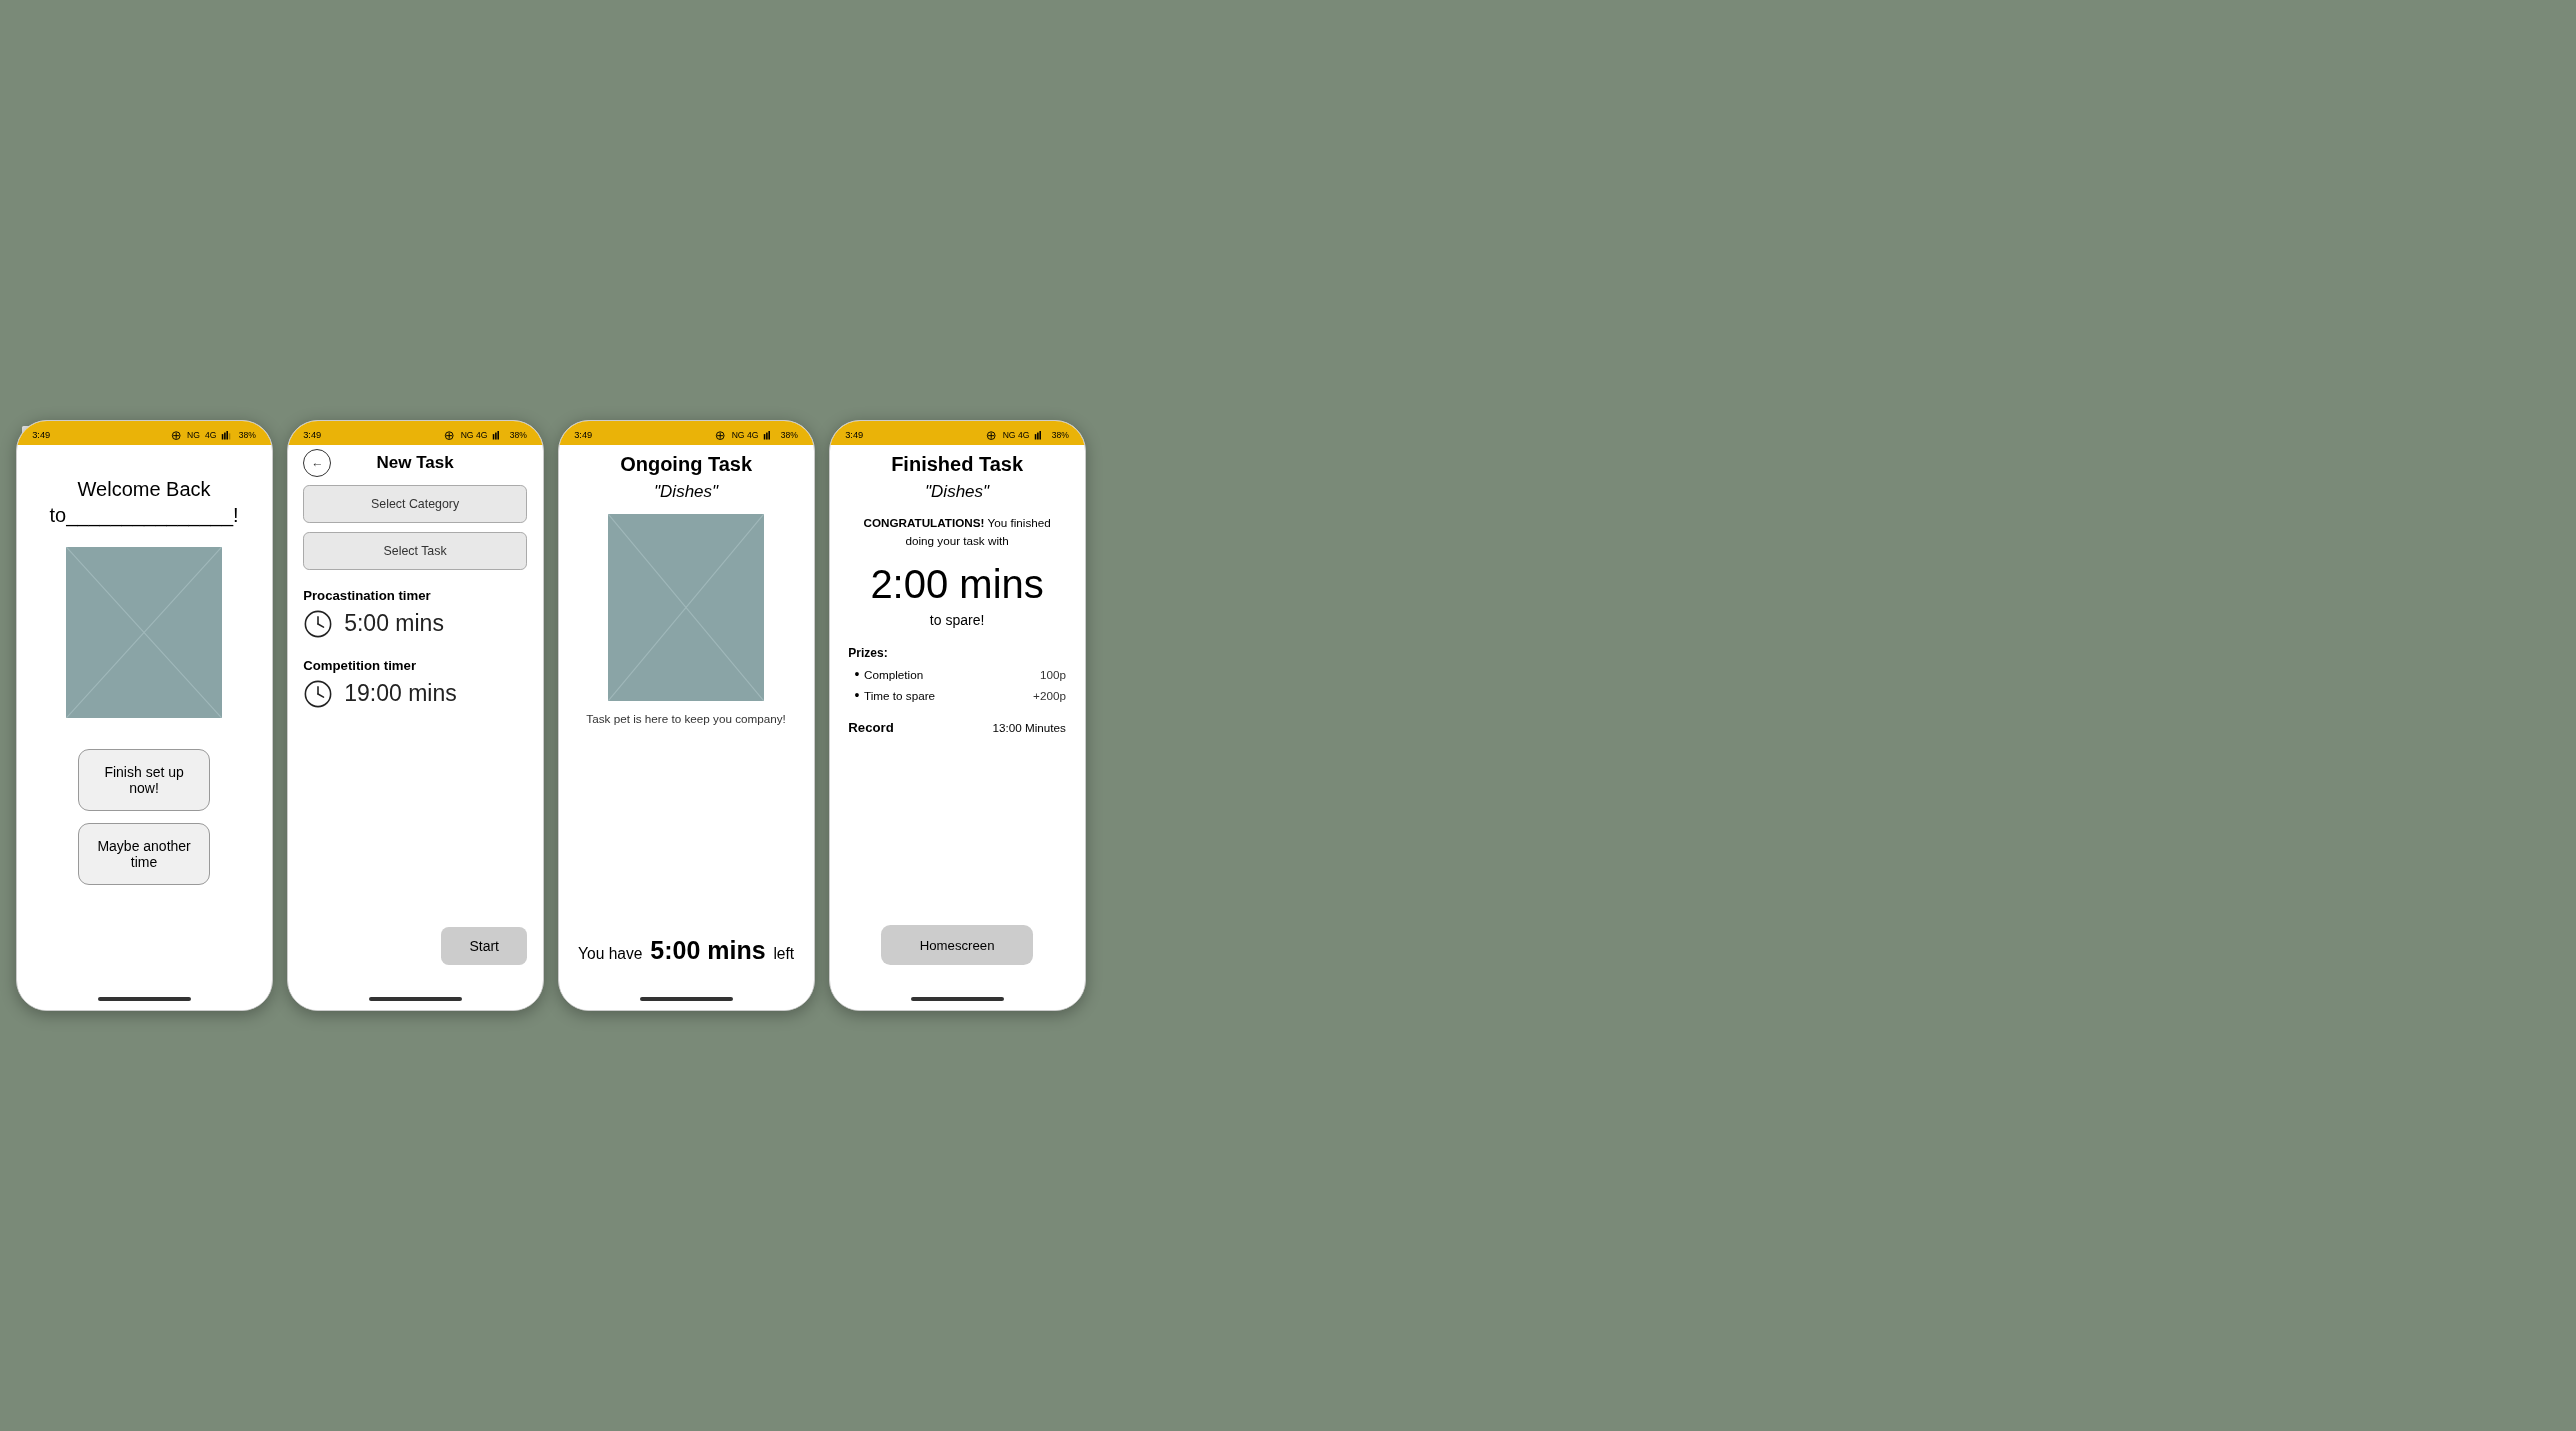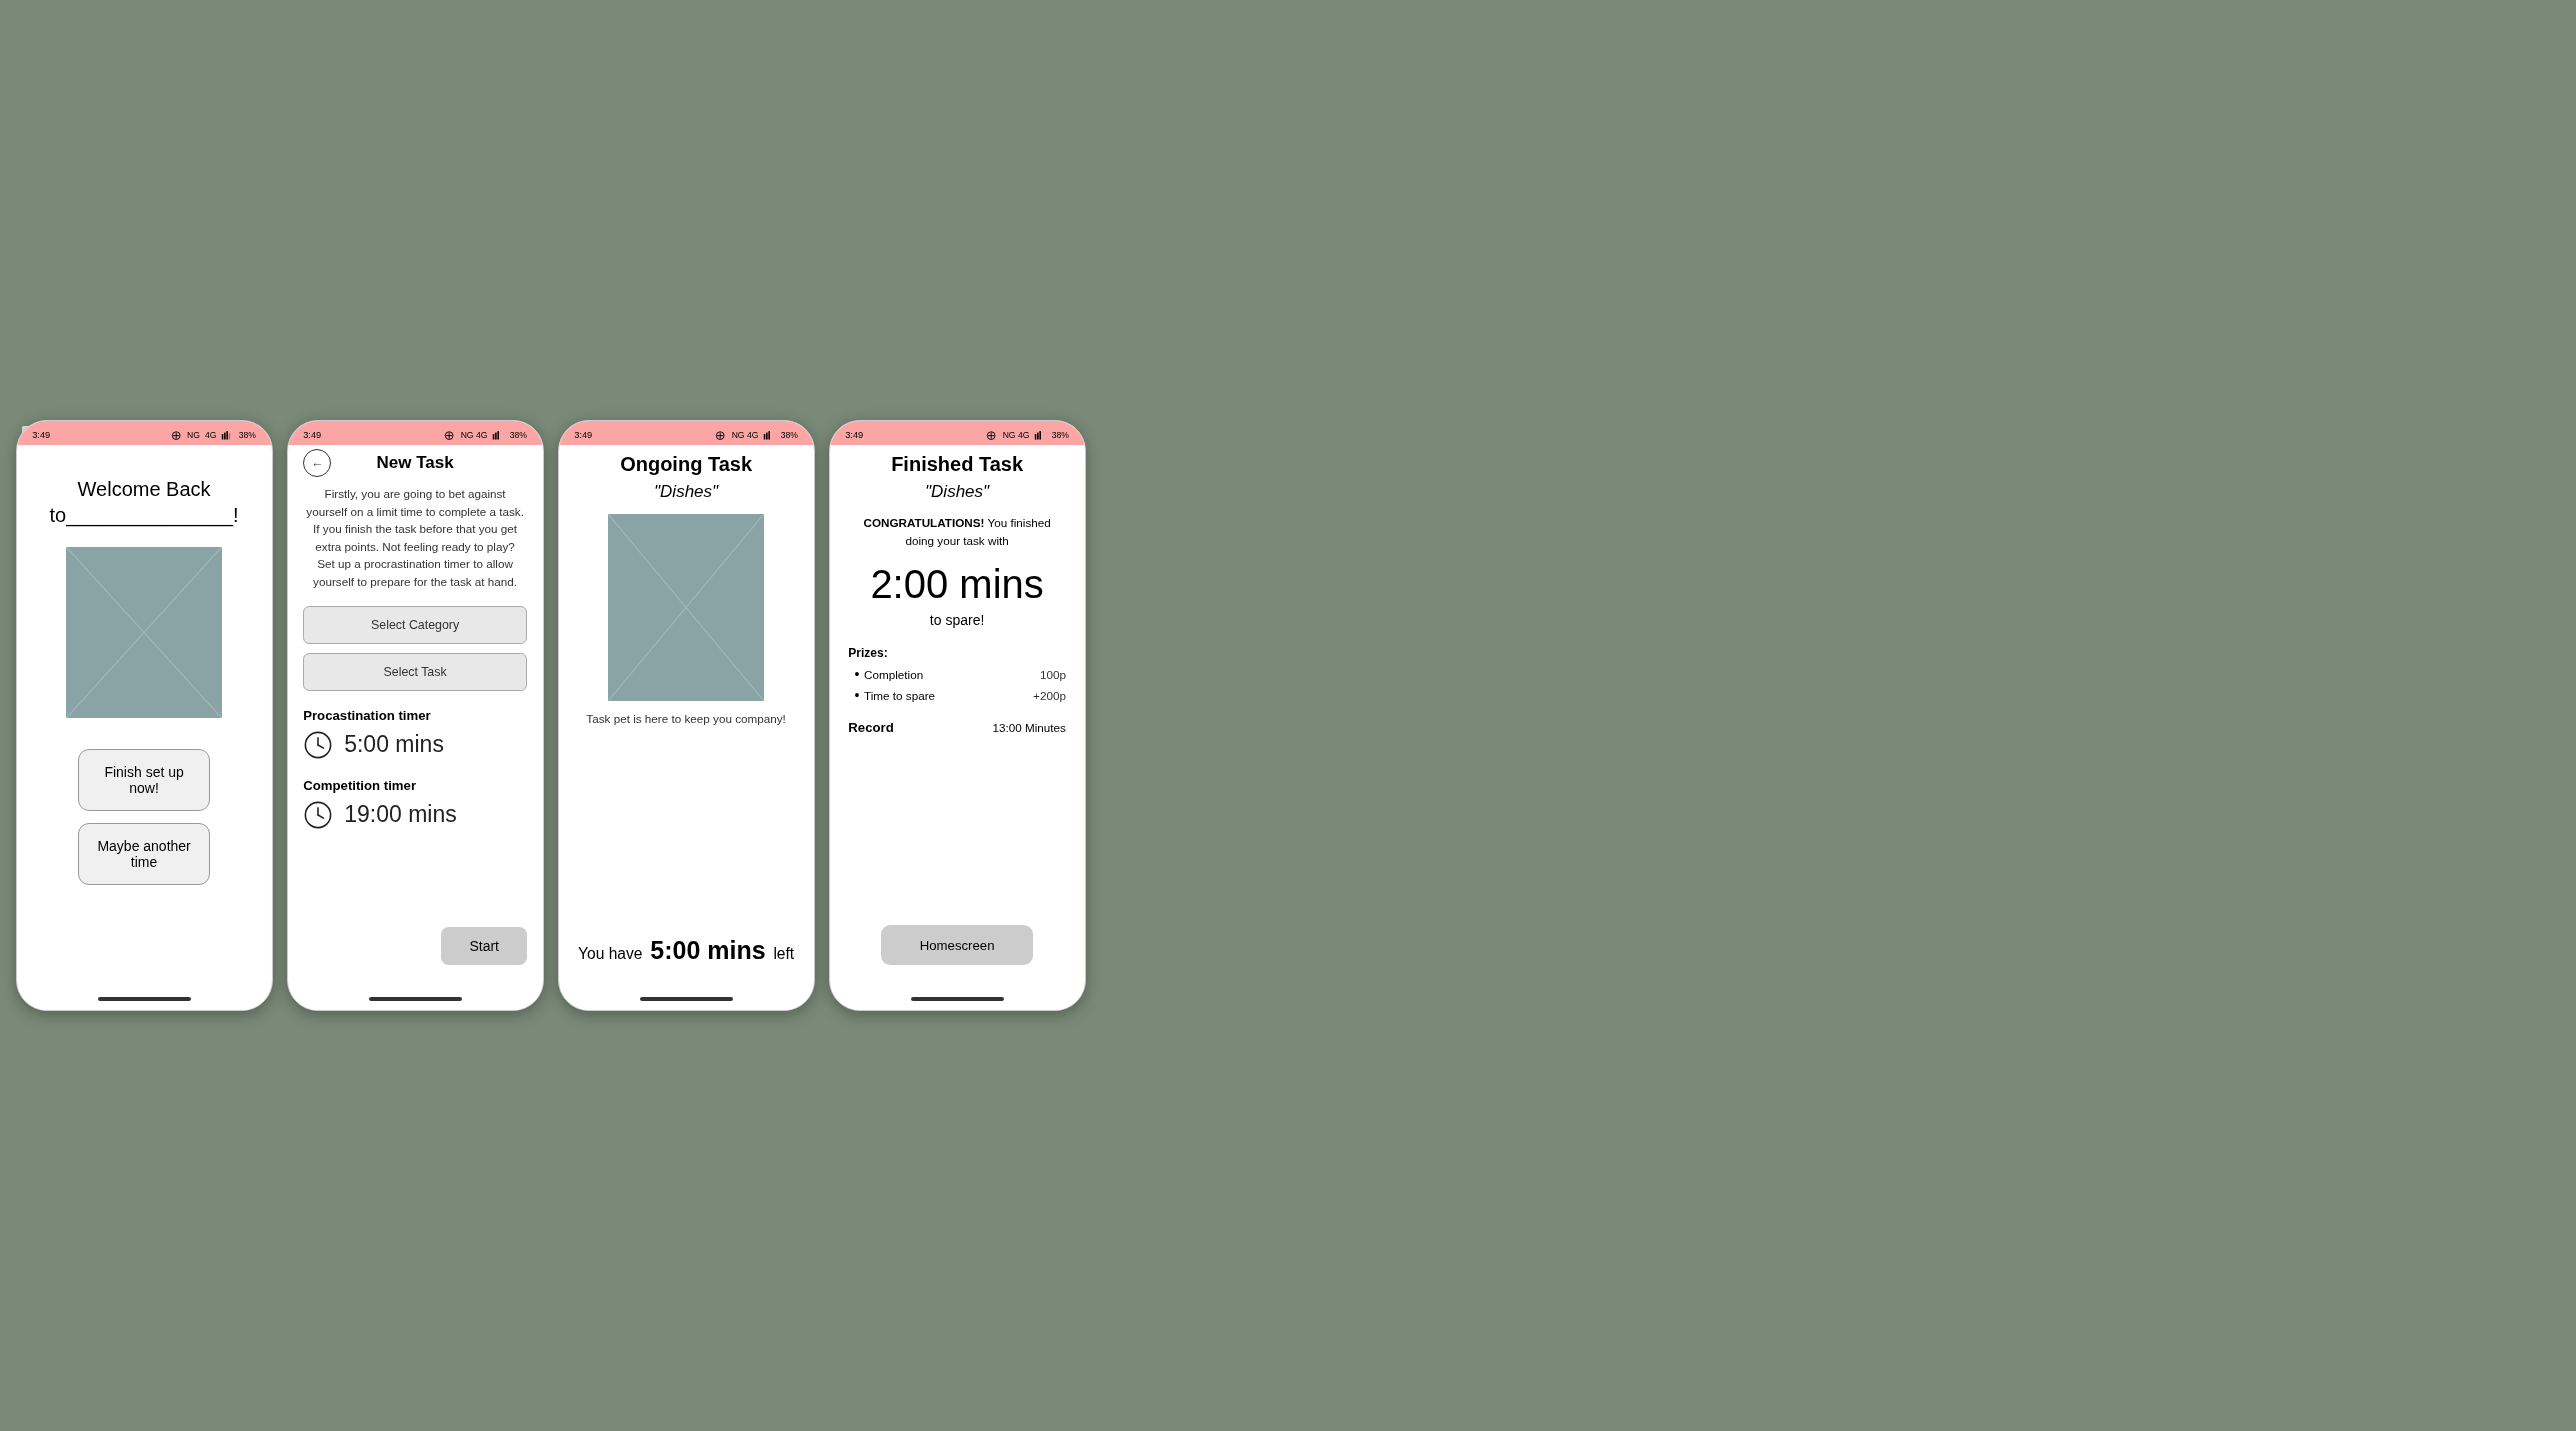--- a/index.html
+++ b/index.html
@@ -41,21 +41,21 @@
       position: relative;
     }
     .status-bar {
       display: flex;
       justify-content: space-between;
       align-items: center;
       padding: 9.3px 15.6px 4.7px 15.6px;
       font-size: 9.3px;
       font-weight: 500;
       color: #000;
-      background: #fca5a5;
+      background: #eab308;
     }
     .status-left { display: flex; align-items: center; gap: 2.3px; }
     .status-right { display: flex; align-items: center; gap: 5px; }
     .phone-content {
       flex: 1;
       padding: 0;
       display: flex;
       flex-direction: column;
     }
     
@@ -410,21 +410,20 @@
             </svg>
           <span style="font-size:8.6px">38%</span>
         </span>
       </div>
       <div class="phone-content">
         <div class="new-task-screen">
           <div class="screen-header">
             <button class="back-btn">←</button>
             <span class="screen-title">New Task</span>
           </div>
-          <p class="description-text">Firstly, you are going to bet against yourself on a limit time to complete a task. If you finish the task before that you get extra points. Not feeling ready to play? Set up a procrastination timer to allow yourself to prepare for the task at hand.</p>
           <button class="select-btn">Select Category</button>
           <button class="select-btn">Select Task</button>
           <div class="timer-section-title">Procastination timer</div>
           <div class="timer-row">
             <svg class="clock-icon" viewBox="0 0 38 38">
               <circle cx="19" cy="19" r="16" stroke="#222" stroke-width="2" fill="none"></circle>
               <line x1="19" y1="10" x2="19" y2="19" stroke="#222" stroke-width="2" stroke-linecap="round"></line>
               <line x1="19" y1="19" x2="26" y2="23" stroke="#222" stroke-width="2" stroke-linecap="round"></line>
             </svg>
             <span class="timer-value">5:00 mins</span>

